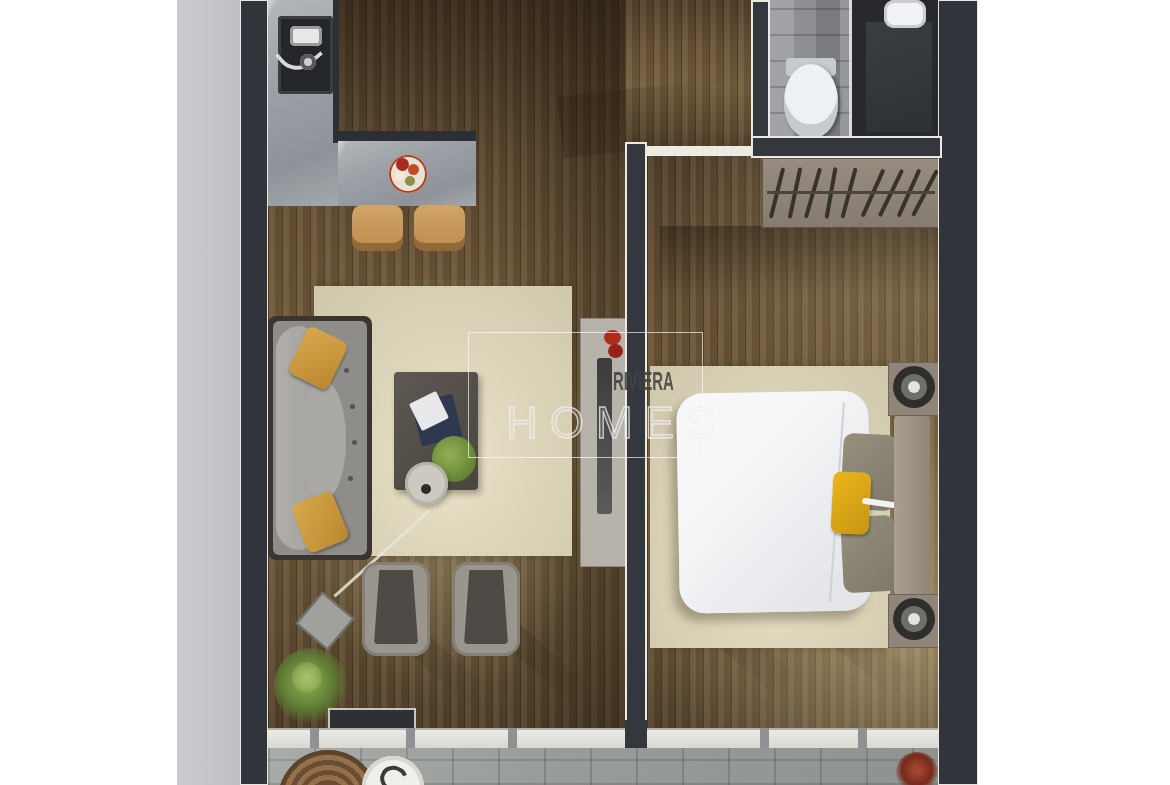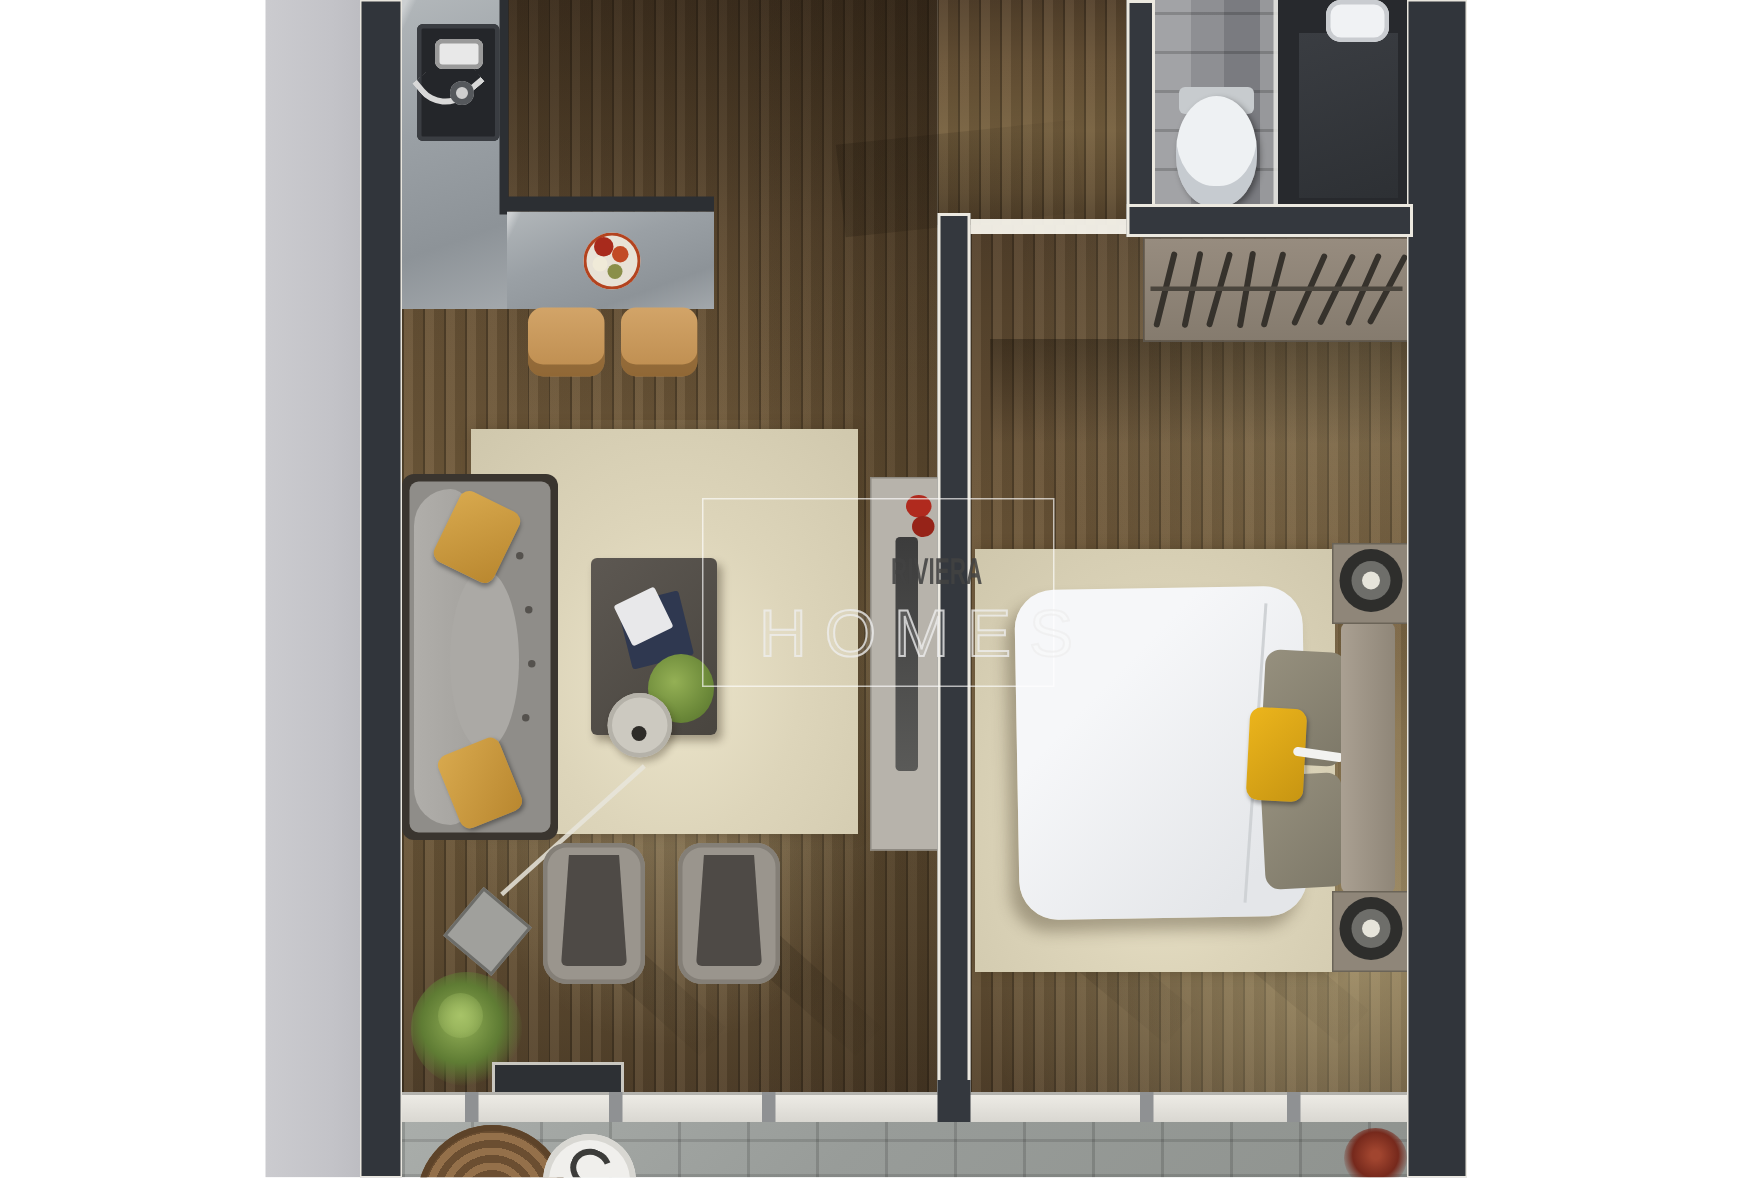--- a/index.html
+++ b/index.html
@@ -190,20 +190,20 @@
   <div class="abs" style="left:858px;top:728px;width:9px;height:20px;background:#8f9193;"></div>
   <div class="abs wall" style="left:625px;top:720px;width:22px;height:28px;border:none;background:#34383e;"></div>
 
   <div class="abs paver" style="left:268px;top:748px;width:670px;height:37px;"></div>
   <div class="abs lampdot" style="left:278px;top:750px;width:100px;height:100px;background:repeating-radial-gradient(circle at 50% 50%, #94704a 0 5px, #6b4e31 5px 10px);box-shadow:inset 0 0 0 4px #5d4329;"></div>
   <div class="abs lampdot" style="left:362px;top:756px;width:62px;height:62px;background:#f0efec;box-shadow:inset 0 0 0 4px #d8d7d2;"></div>
   <div class="abs" style="left:380px;top:766px;width:20px;height:18px;border:4px solid #3c3c3a;border-radius:50% 50% 0 50%;border-right-color:transparent;transform:rotate(24deg);"></div>
   <div class="abs lampdot" style="left:896px;top:752px;width:42px;height:40px;background:radial-gradient(circle at 50% 45%, #a1452f 10%, #76291c 50%, rgba(90,30,20,0) 75%);"></div>
 
   <div class="abs wm-frame" style="left:468px;top:332px;width:233px;height:124px;"></div>
-  <div class="abs" style="left:594px;top:367px;width:120px;height:30px;">
+  <div class="abs" style="left:594px;top:367px;width:120px;height:30px;text-align:right;">
     <span class="wm-riviera" style="display:inline-block;">RIVIERA</span>
   </div>
   <div class="abs" style="left:506px;top:398px;width:200px;height:50px;">
     <span class="wm-homes">HOMES</span>
   </div>
 
 </div>
 
 </body></html>

